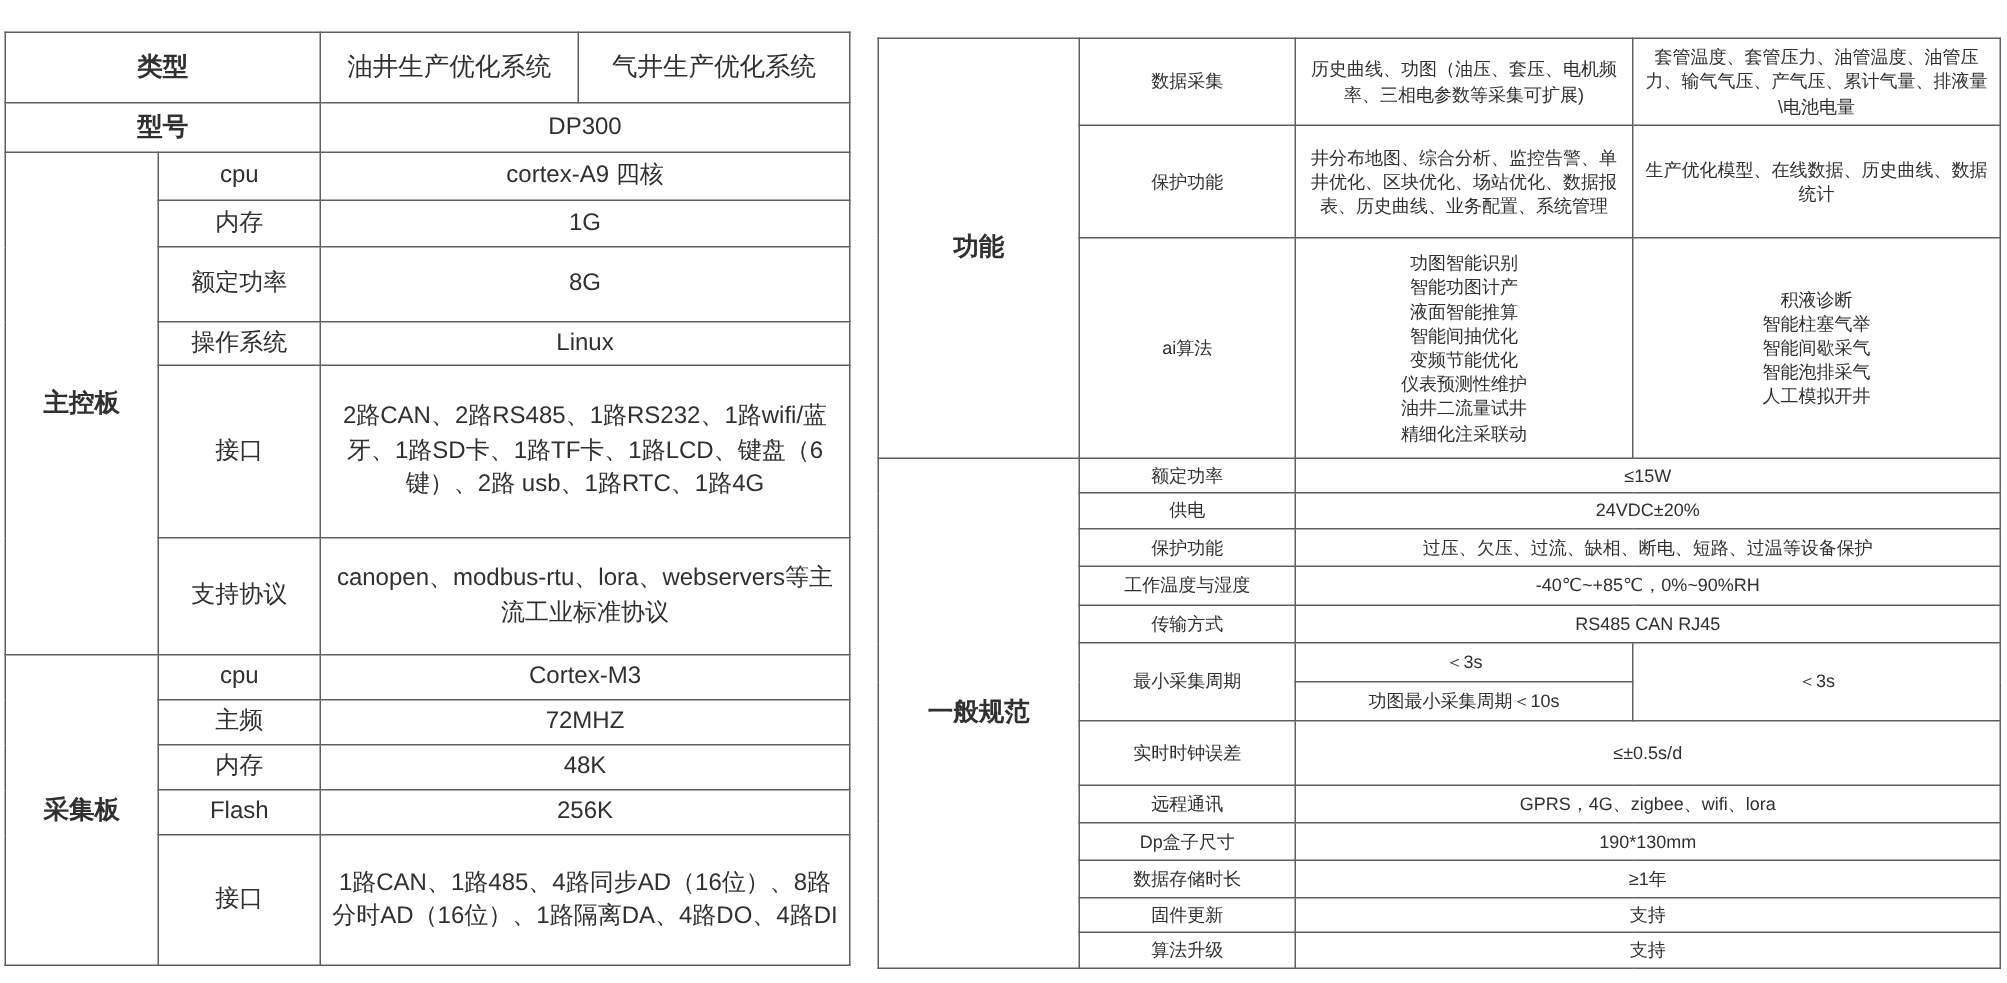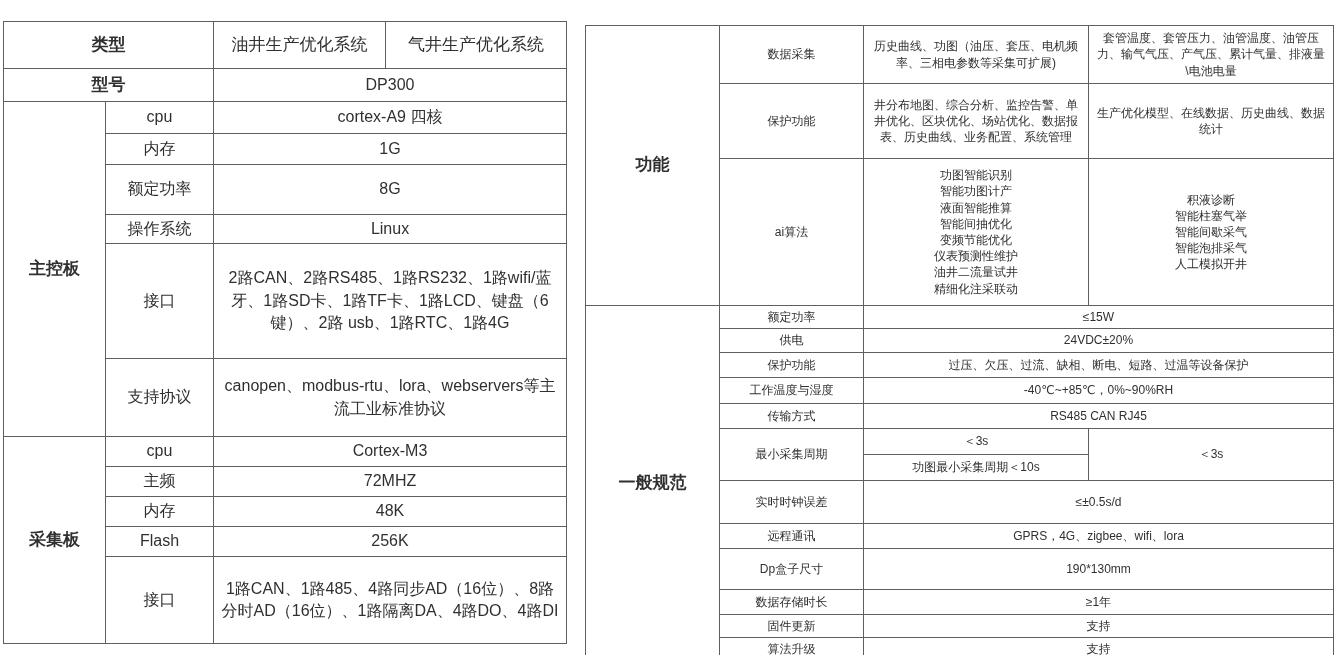--- a/index.html
+++ b/index.html
@@ -158,21 +158,21 @@
         <td>功图最小采集周期＜10s</td>
       </tr>
       <tr style="height:43px">
         <td>实时时钟误差</td>
         <td colspan="2">≤±0.5s/d</td>
       </tr>
       <tr style="height:25px">
         <td>远程通讯</td>
         <td colspan="2">GPRS，4G、zigbee、wifi、lora</td>
       </tr>
-      <tr style="height:41px">
+      <tr style="height:25px">
         <td>Dp盒子尺寸</td>
         <td colspan="2">190*130mm</td>
       </tr>
       <tr style="height:25px">
         <td>数据存储时长</td>
         <td colspan="2">≥1年</td>
       </tr>
       <tr style="height:23px">
         <td>固件更新</td>
         <td colspan="2">支持</td>

